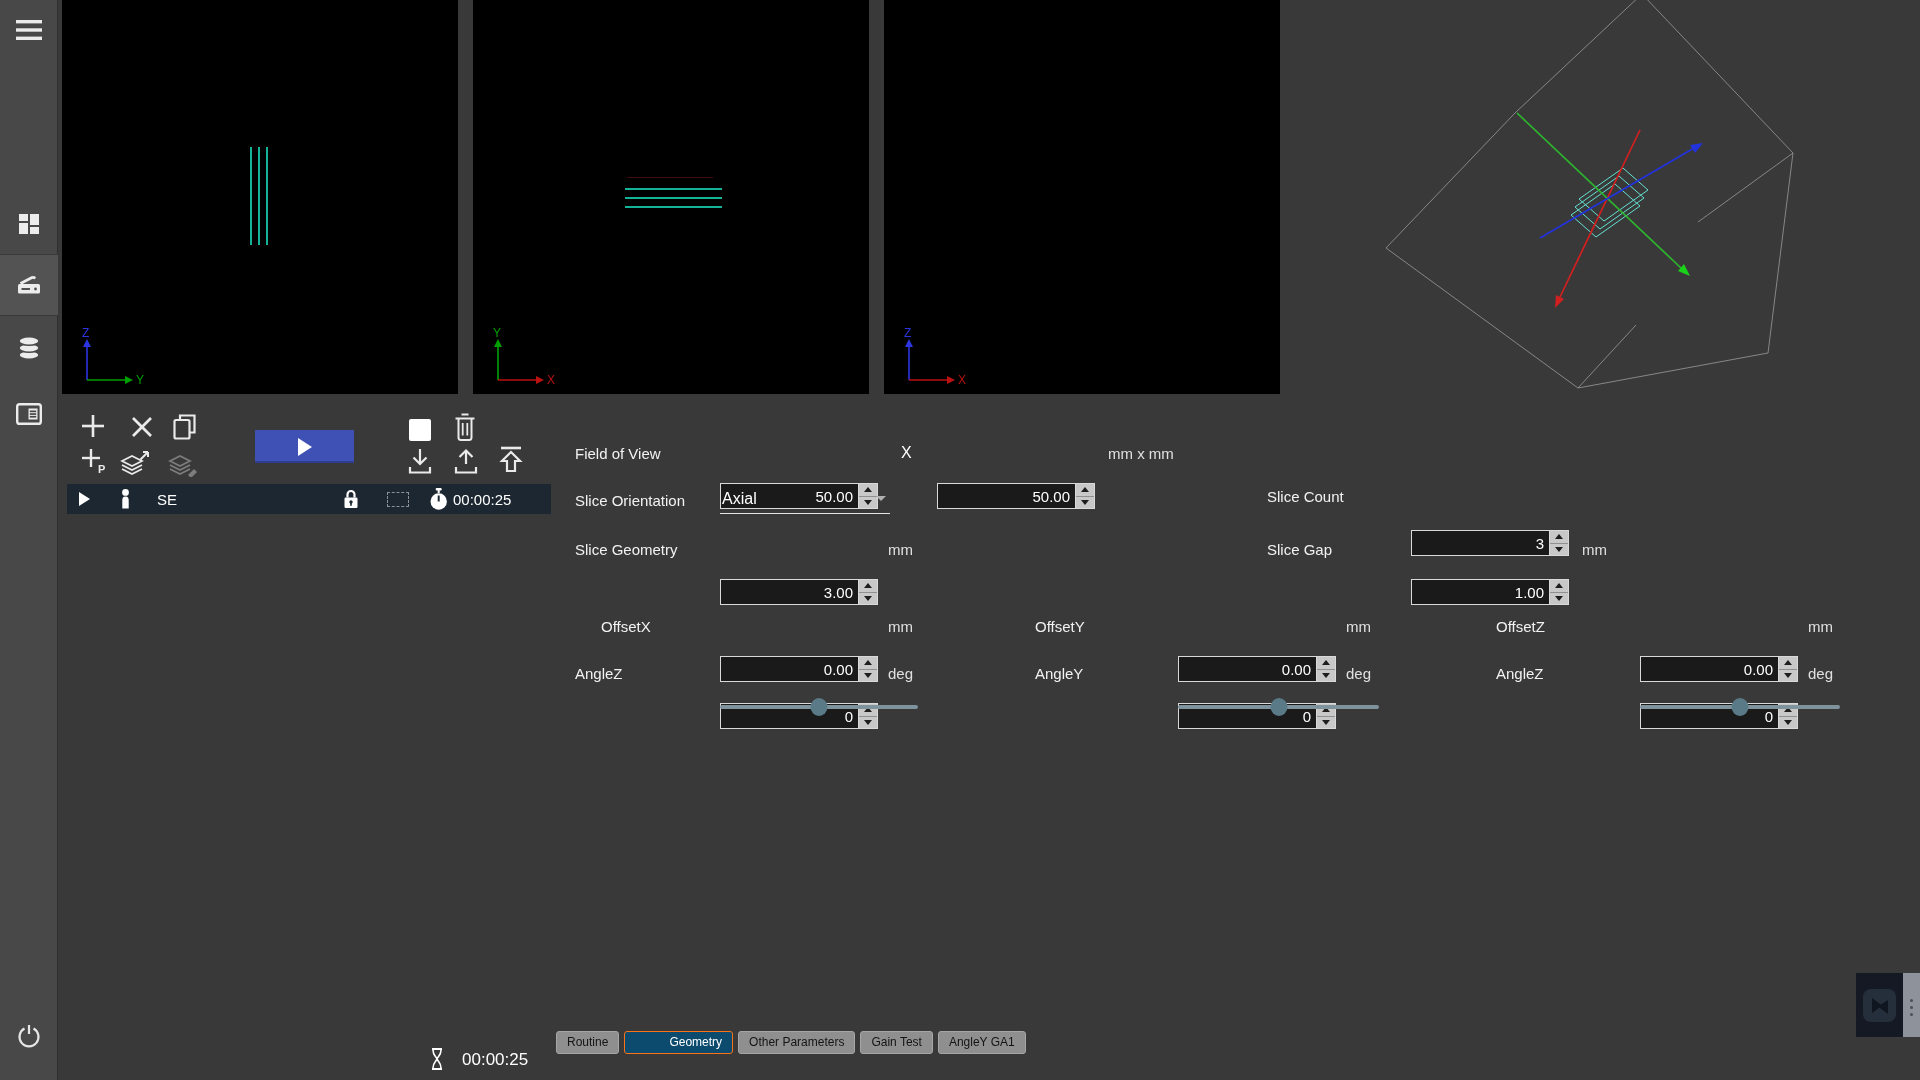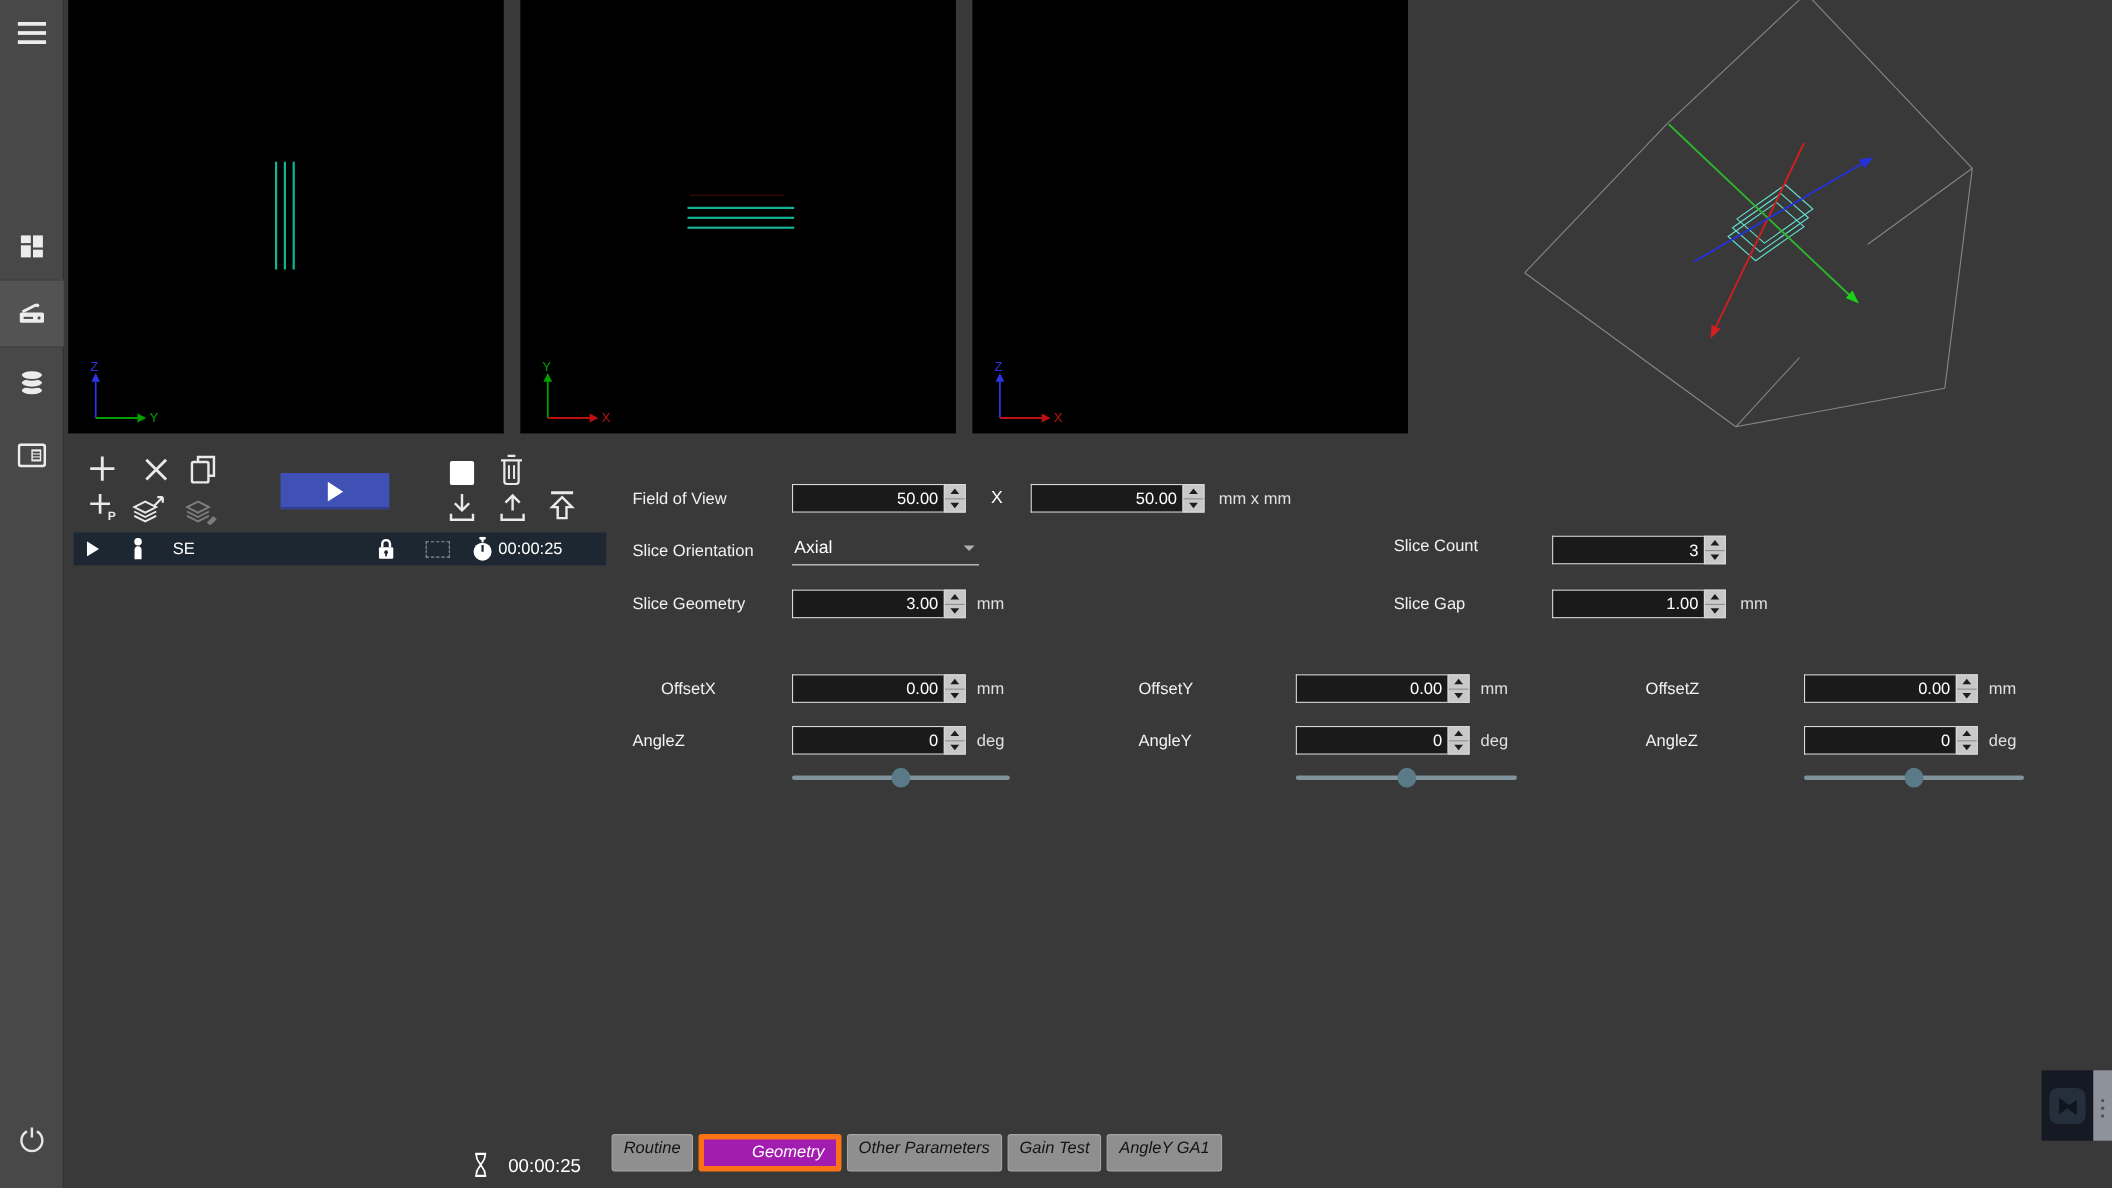--- a/index.html
+++ b/index.html
@@ -38,21 +38,21 @@
   .seqrow { position:absolute; left:67px; top:484px; width:484px; height:30px;
     background:#1d2731; cursor:pointer; }
   .seqrow .txt { position:absolute; color:#fff; font-size:15px; top:7px; }
   .dashedbox { position:absolute; left:320px; top:8px; width:22px; height:15px;
     border:1px dashed #8b9196; cursor:pointer; }
 
   
   .plabel { position:absolute; color:#f2f2f2; font-size:15px; white-space:nowrap; }
   .unit { position:absolute; color:#e0e0e0; font-size:15px; white-space:nowrap; }
   .sep { position:absolute; color:#fff; font-size:16px; }
-  .field { position:absolute; display:flex; height:43px; }
+  .field { position:absolute; display:flex; height:43px;margin-top:43px; }
   input.num { width:138px; height:26px; background:#1a1a1a; border:1px solid #d9d9d9;
     border-right:none; color:#fff; text-align:right; font-size:15px;
     font-family:"Liberation Sans", sans-serif; padding:0 5px; }
   .spin { width:20px; height:26px; display:flex; flex-direction:column;
     border:1px solid #d9d9d9; background:#c8c8c8; }
   .spin .sb { flex:1; display:flex; align-items:center; justify-content:center; cursor:pointer; }
   .spin .sb + .sb { border-top:1px solid #8f8f8f; }
   .tri-up { width:0; height:0; border-left:4px solid transparent; border-right:4px solid transparent;
     border-bottom:5px solid #1d1d1d; }
   .tri-dn { width:0; height:0; border-left:4px solid transparent; border-right:4px solid transparent;
@@ -65,22 +65,22 @@
 
   .slider { position:absolute; height:18px; cursor:pointer; }
   .slider .track { position:absolute; left:0; right:0; top:7px; height:4px;
     background:#7e939b; border-radius:2px; }
   .slider .thumb { position:absolute; top:0; width:17px; height:18px; border-radius:50%;
     background:#5b7a87; transform:translateX(-50%); }
 
   
   .tabsbar { position:absolute; left:556px; top:1031px; display:flex; gap:5px; }
   .tab { background:#8f8f8f; border:1px solid #a6a6a6; border-radius:3px; color:#141414;
-    font-size:15px; padding:3px 10px 4px 10px; cursor:pointer; white-space:nowrap;font-style:italic; }
-  .tab.active { background:#a21caf; border:5px solid #f97316; color:#fff;padding-left:44px; }
+    font-size:12px; padding:3px 10px 4px 10px; cursor:pointer; white-space:nowrap; }
+  .tab.active { background:#0c4a6e; border:1px solid #f97316; color:#fff;padding-left:44px; }
   .statustime { position:absolute; left:462px; top:1050px; color:#fff; font-size:17px; }
 
   
   .widget { position:absolute; left:1856px; top:973px; width:64px; height:64px; display:flex; }
   .widget-body { width:47px; height:64px; background:#141924; display:flex; align-items:center;
     justify-content:center; }
   .widget-icon { width:33px; height:33px; background:#252e3b; border-radius:8px; cursor:pointer; }
   .widget-strip { width:17px; height:64px; background:#8d929b; position:relative; cursor:pointer; }
   .widget-strip i { position:absolute; left:7px; width:3px; height:3px; border-radius:50%;
     background:#4c4f55; }

